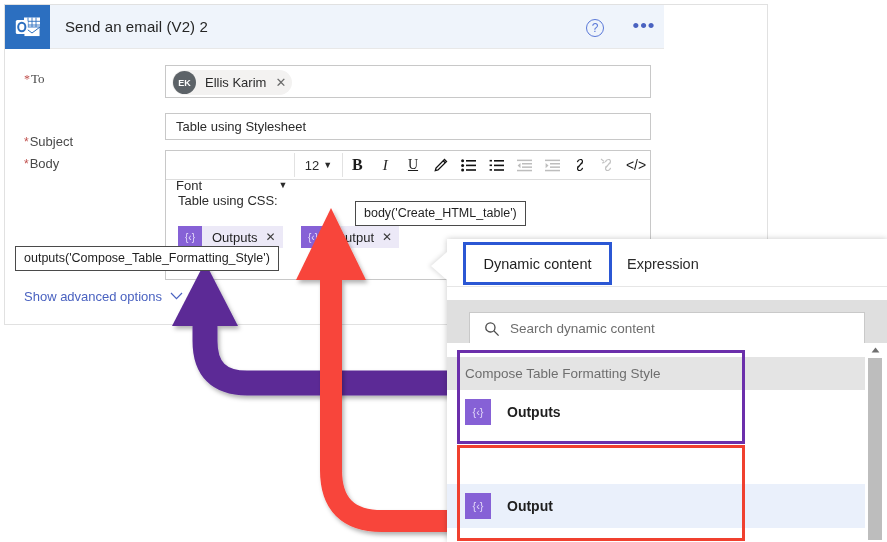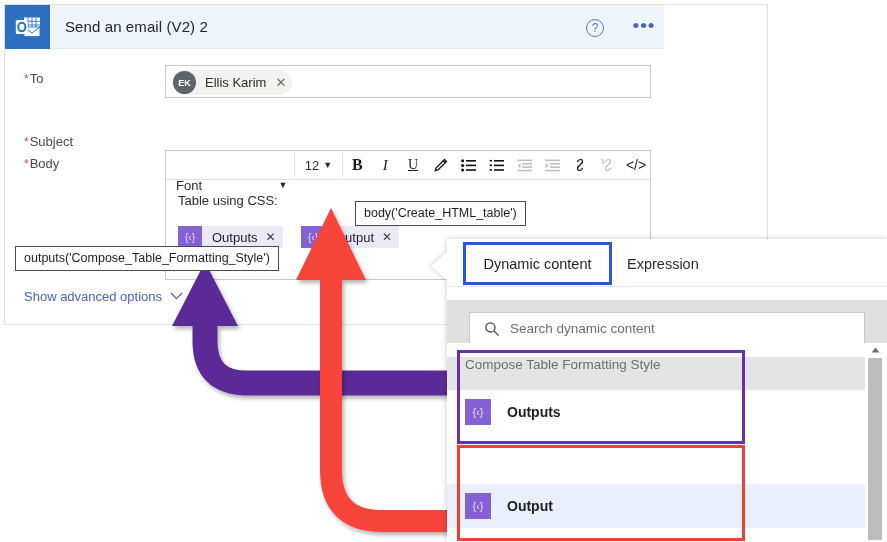--- a/index.html
+++ b/index.html
@@ -46,21 +46,21 @@
     color:#4a62c0;font-size:19px;line-height:24px;text-align:center;
     letter-spacing:1px;cursor:pointer;
   }
 
   
   .field-label{
     position:absolute;font-size:13px;color:#494949;white-space:nowrap;
   }
   .field-label .req{color:#c0504d;font-size:12px;margin-right:1px;}
 
-  #to-label{left:19px;top:66px;}
+  #to-label{left:19px;top:66px;font-family:Liberation Serif, serif;}
   #subject-label{left:19px;top:129px;}
   #body-label{left:19px;top:151px;}
 
   #to-input{
     position:absolute;left:160px;top:60px;width:486px;height:33px;
     border:1px solid #c8c8c8;background:#fff;box-sizing:border-box;
   }
   #to-chip{
     position:absolute;left:6px;top:4px;height:25px;
     background:#f3f2f1;border-radius:13px;
@@ -184,21 +184,21 @@
   #dc-search .mag{margin:0 10px 0 14px;display:flex;align-items:center;}
   #dc-search .ph{font-size:13.5px;color:#6d6d6d;}
 
   #dc-list{
     position:absolute;left:0;top:104px;width:440px;height:199px;
     background:#ffffff;overflow:hidden;
   }
   .dc-group-header{
     position:absolute;left:0;width:418px;height:33px;
     background:#e4e4e4;box-sizing:border-box;
-    display:flex;align-items:flex-start;
+    display:flex;align-items:center;
     font-size:13.5px;color:#6e6e6e;padding-left:18px;
   }
   .dc-item{
     position:absolute;left:0;width:418px;height:44px;
     display:flex;align-items:center;cursor:pointer;box-sizing:border-box;
   }
   .dc-item .di-glyph{
     width:26px;height:26px;background:#8661d6;color:#e1d7f8;
     font-size:11px;display:flex;align-items:center;justify-content:center;
     margin-left:18px;
@@ -265,20 +265,21 @@
     <div id="to-chip">
       <div id="to-avatar">EK</div>
       <div id="to-chip-name">Ellis Karim</div>
       <div id="to-chip-remove">✕</div>
     </div>
   </div>
 
   <div class="field-label" id="subject-label">
     <span class="req">*</span><span>Subject</span>
   </div>
+  <div id="subject-input">Table using Stylesheet</div>
 
   <div class="field-label" id="body-label">
     <span class="req">*</span><span>Body</span>
   </div>
 
   <div id="body-editor">
     <div id="rt-toolbar">
       <div id="tb-font">
         <span>Font</span>
         <span class="caret">▼</span>

